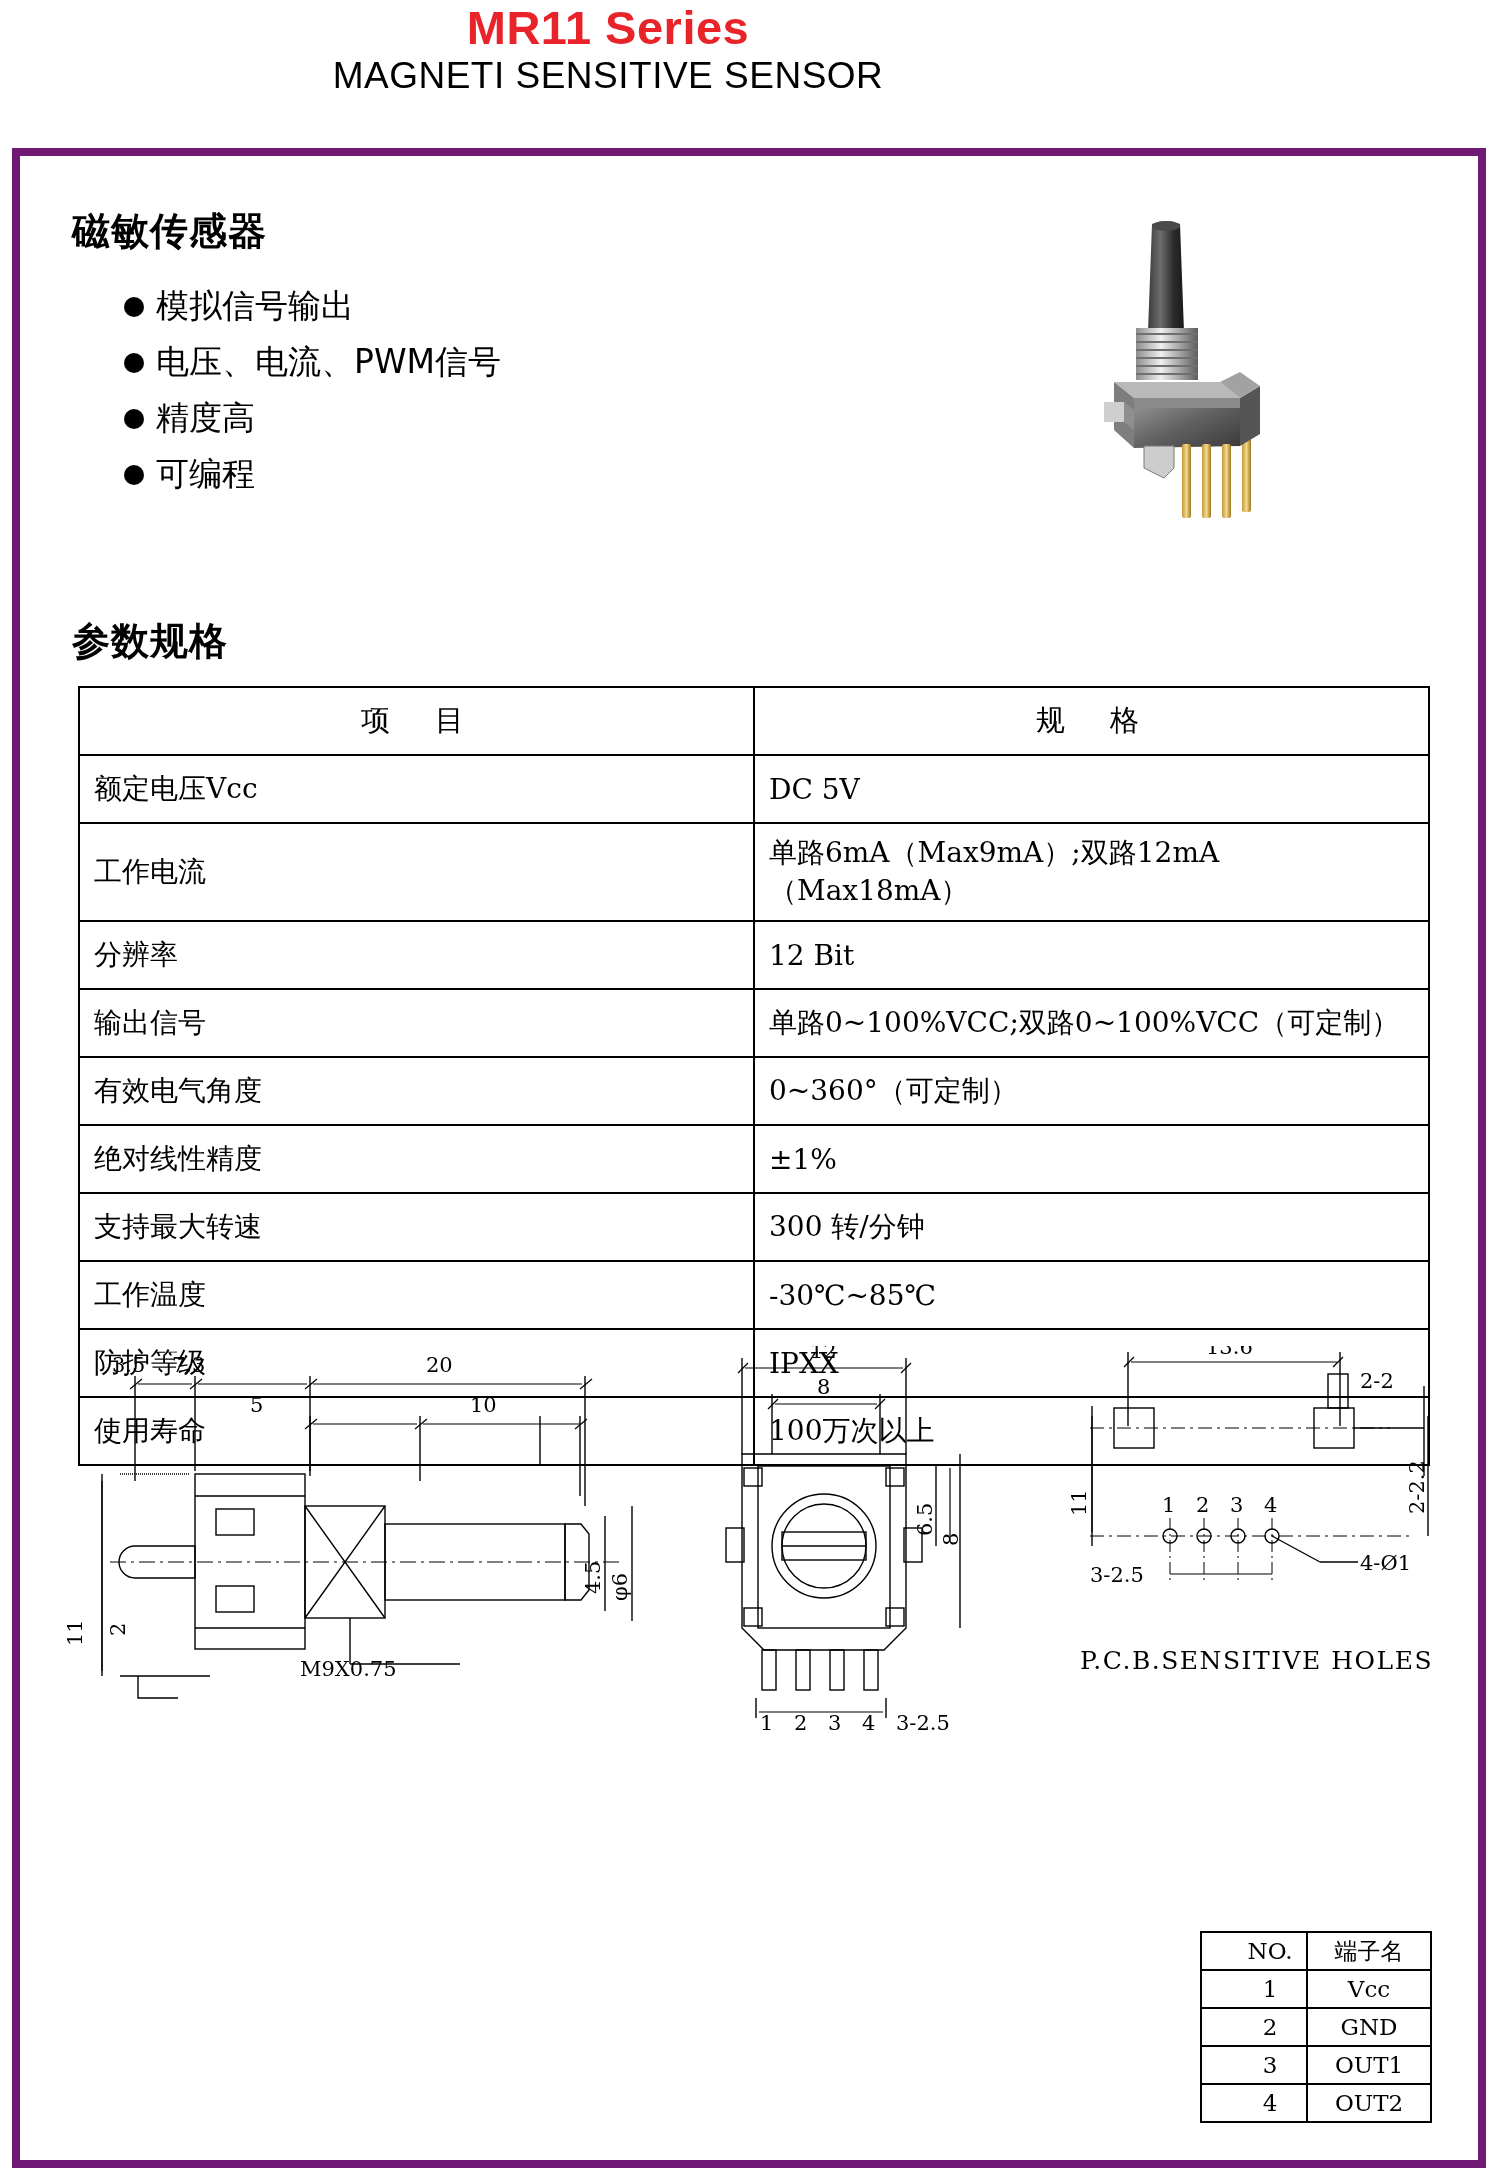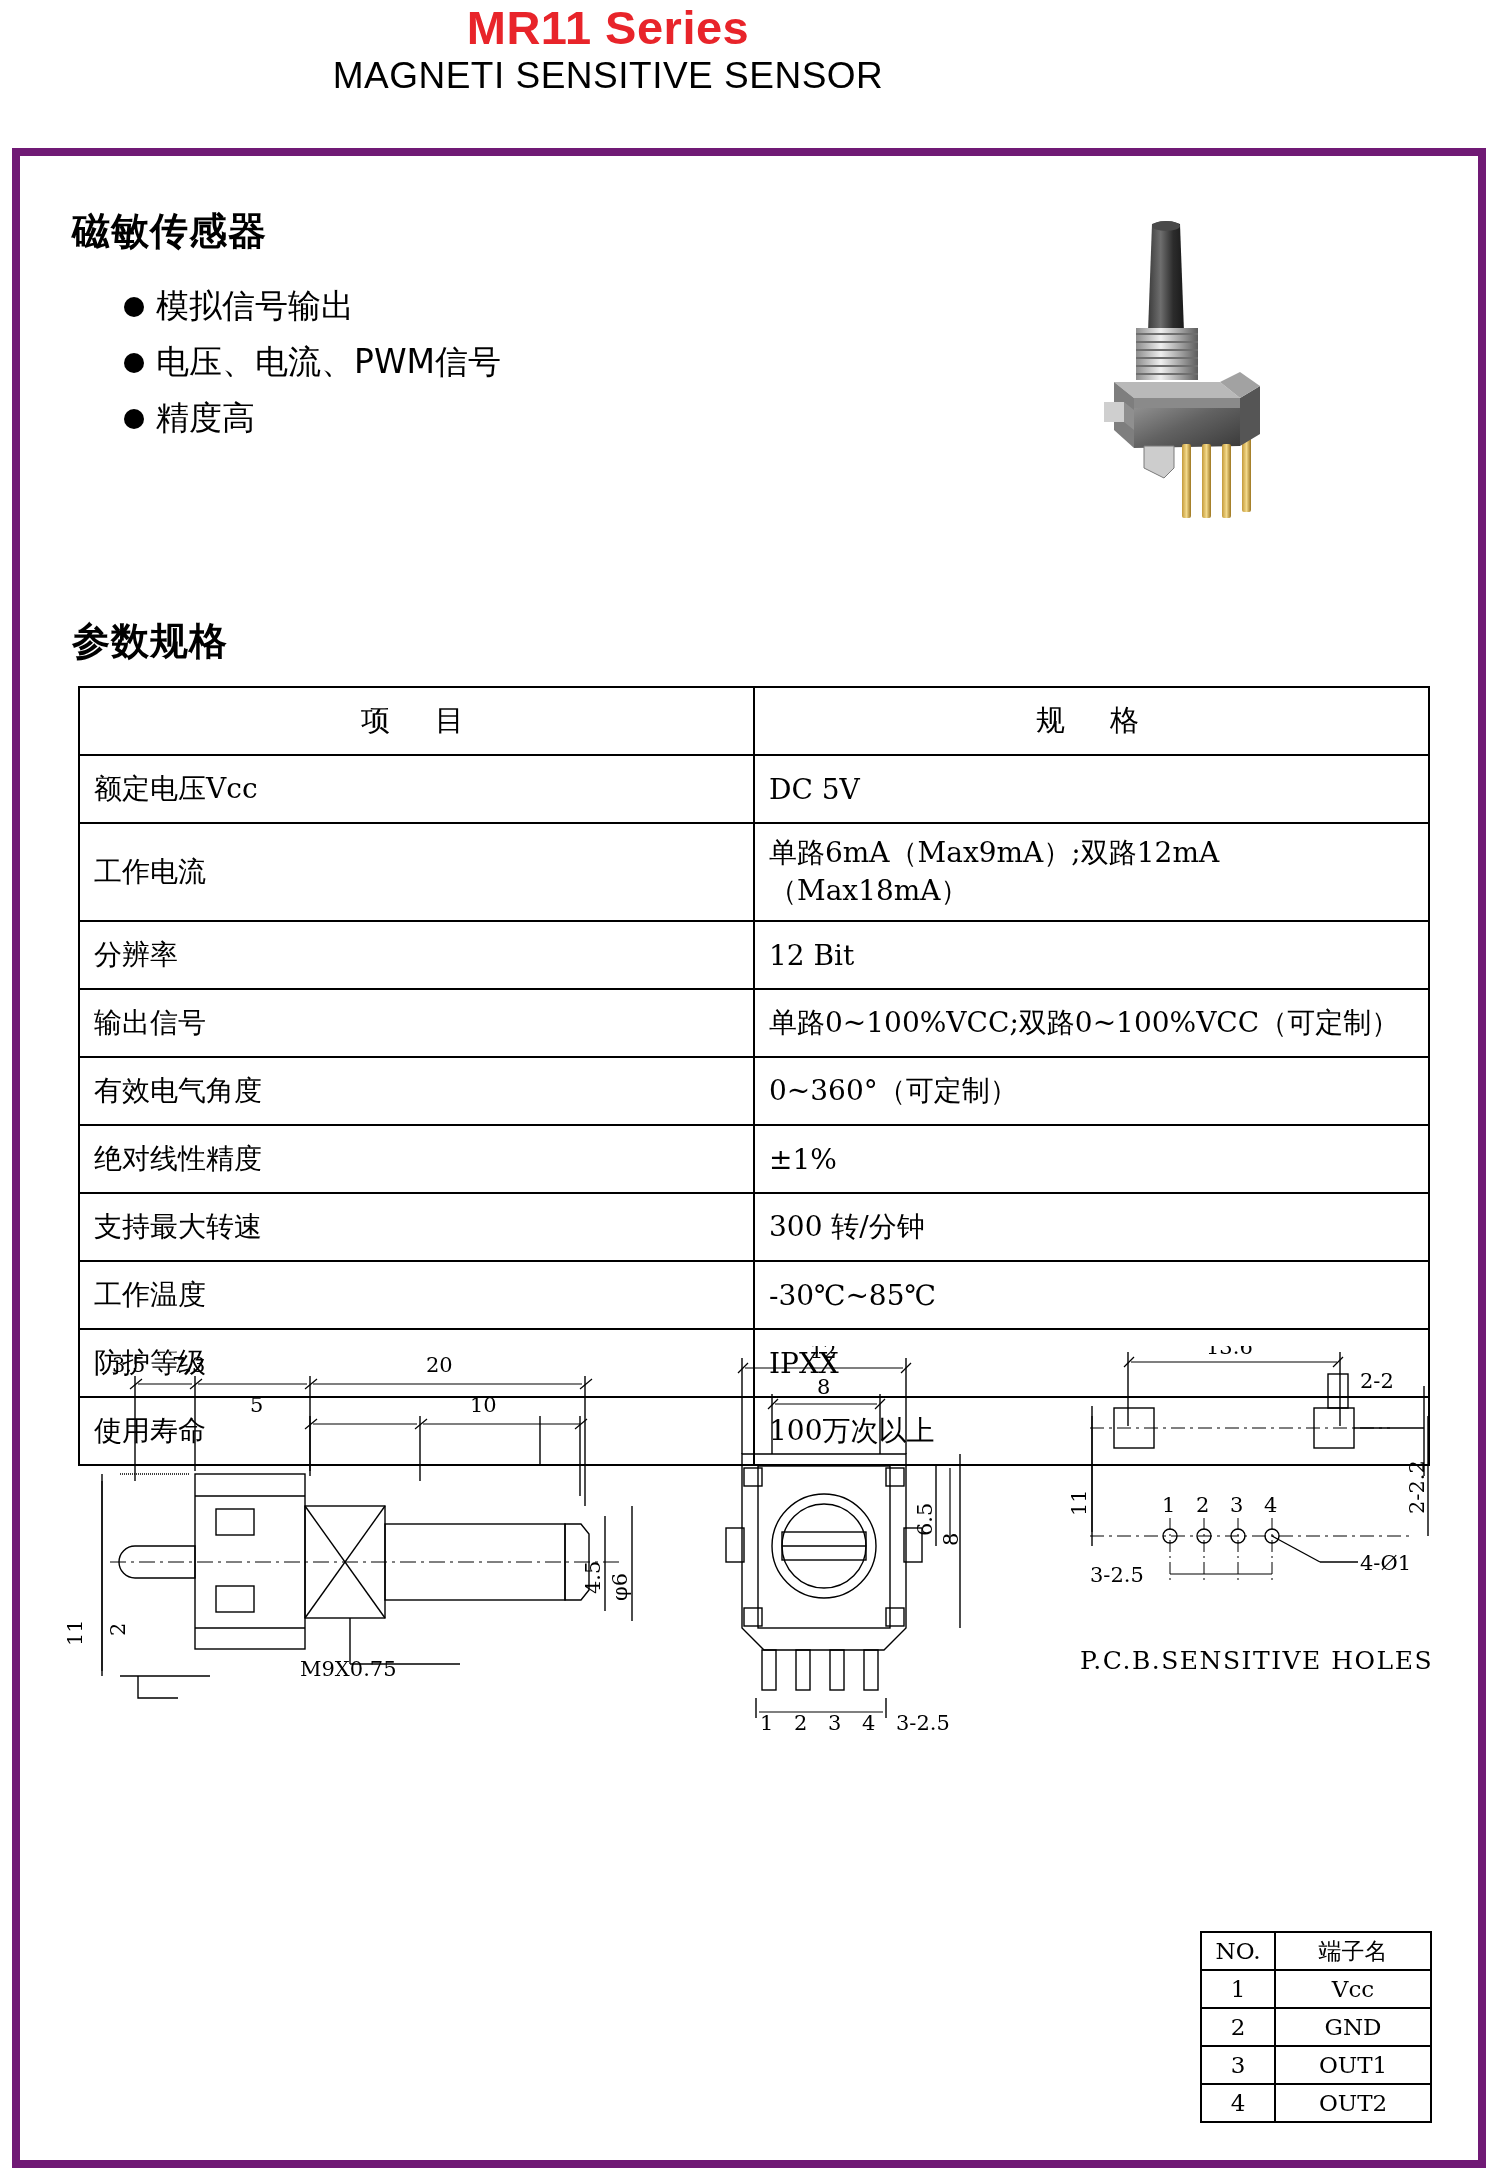--- a/index.html
+++ b/index.html
@@ -143,21 +143,21 @@
     table-layout: fixed;
   }
   .term-table td {
     border: 2px solid #000;
     font-size: 23px;
     font-family: "DejaVu Serif", serif;
     text-align: center;
     height: 36px;
     padding: 0;
   }
-  .term-table td.no-col { width: 72px; }
+  .term-table td.no-col { width: 72px; padding-left: 32px; }
   svg text {
     font-family: "DejaVu Serif", serif;
   }
 </style>
 </head>
 <body>
 
 <div class="page">
 
   <div class="header">
@@ -174,20 +174,24 @@
         <span class="bullet-dot"></span>
         <span>模拟信号输出</span>
       </div>
       <div class="bullet-row">
         <span class="bullet-dot"></span>
         <span>电压、电流、PWM信号</span>
       </div>
       <div class="bullet-row">
         <span class="bullet-dot"></span>
         <span>精度高</span>
+      </div>
+      <div class="bullet-row">
+        <span class="bullet-dot"></span>
+        <span>可编程</span>
       </div>
     </div>
 
     <div class="product-photo">
       <svg width="330" height="330" viewBox="0 0 330 330" xmlns="http://www.w3.org/2000/svg">
         <defs>
           <linearGradient id="shaftg" x1="0" y1="0" x2="1" y2="0">
             <stop offset="0%" stop-color="#3b3b3b"></stop>
             <stop offset="35%" stop-color="#6e6e6e"></stop>
             <stop offset="70%" stop-color="#2c2c2c"></stop>

